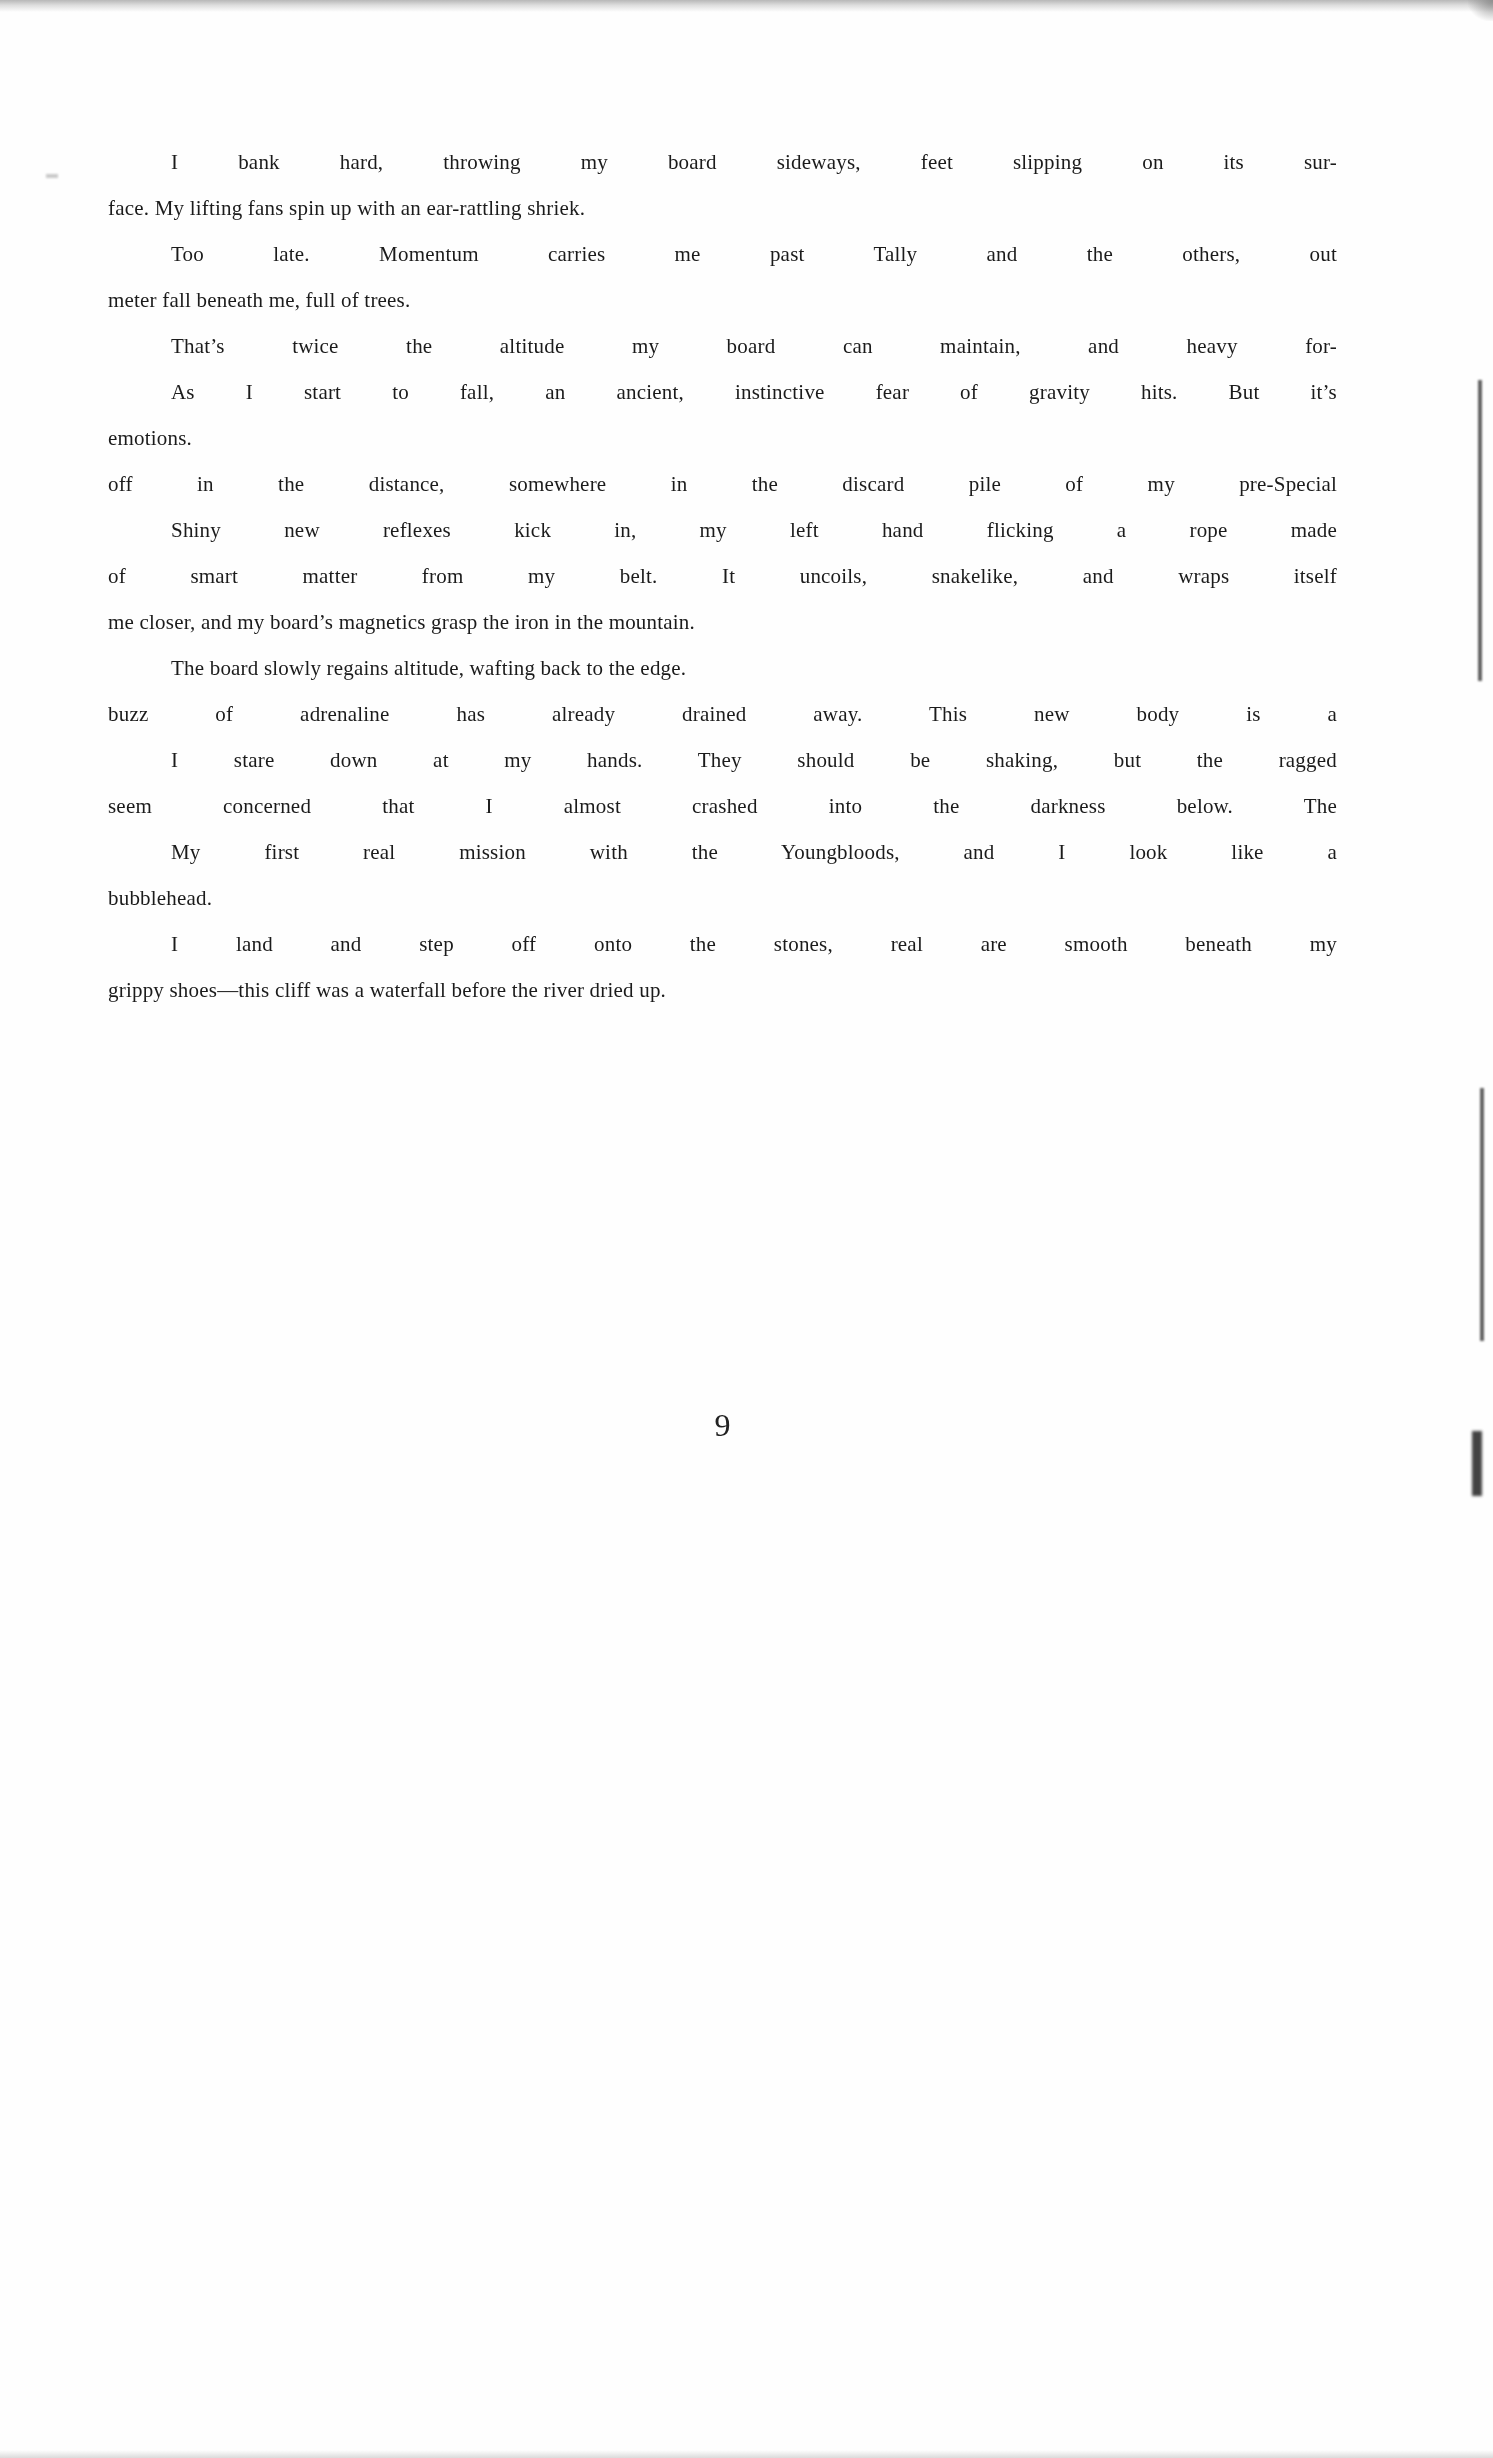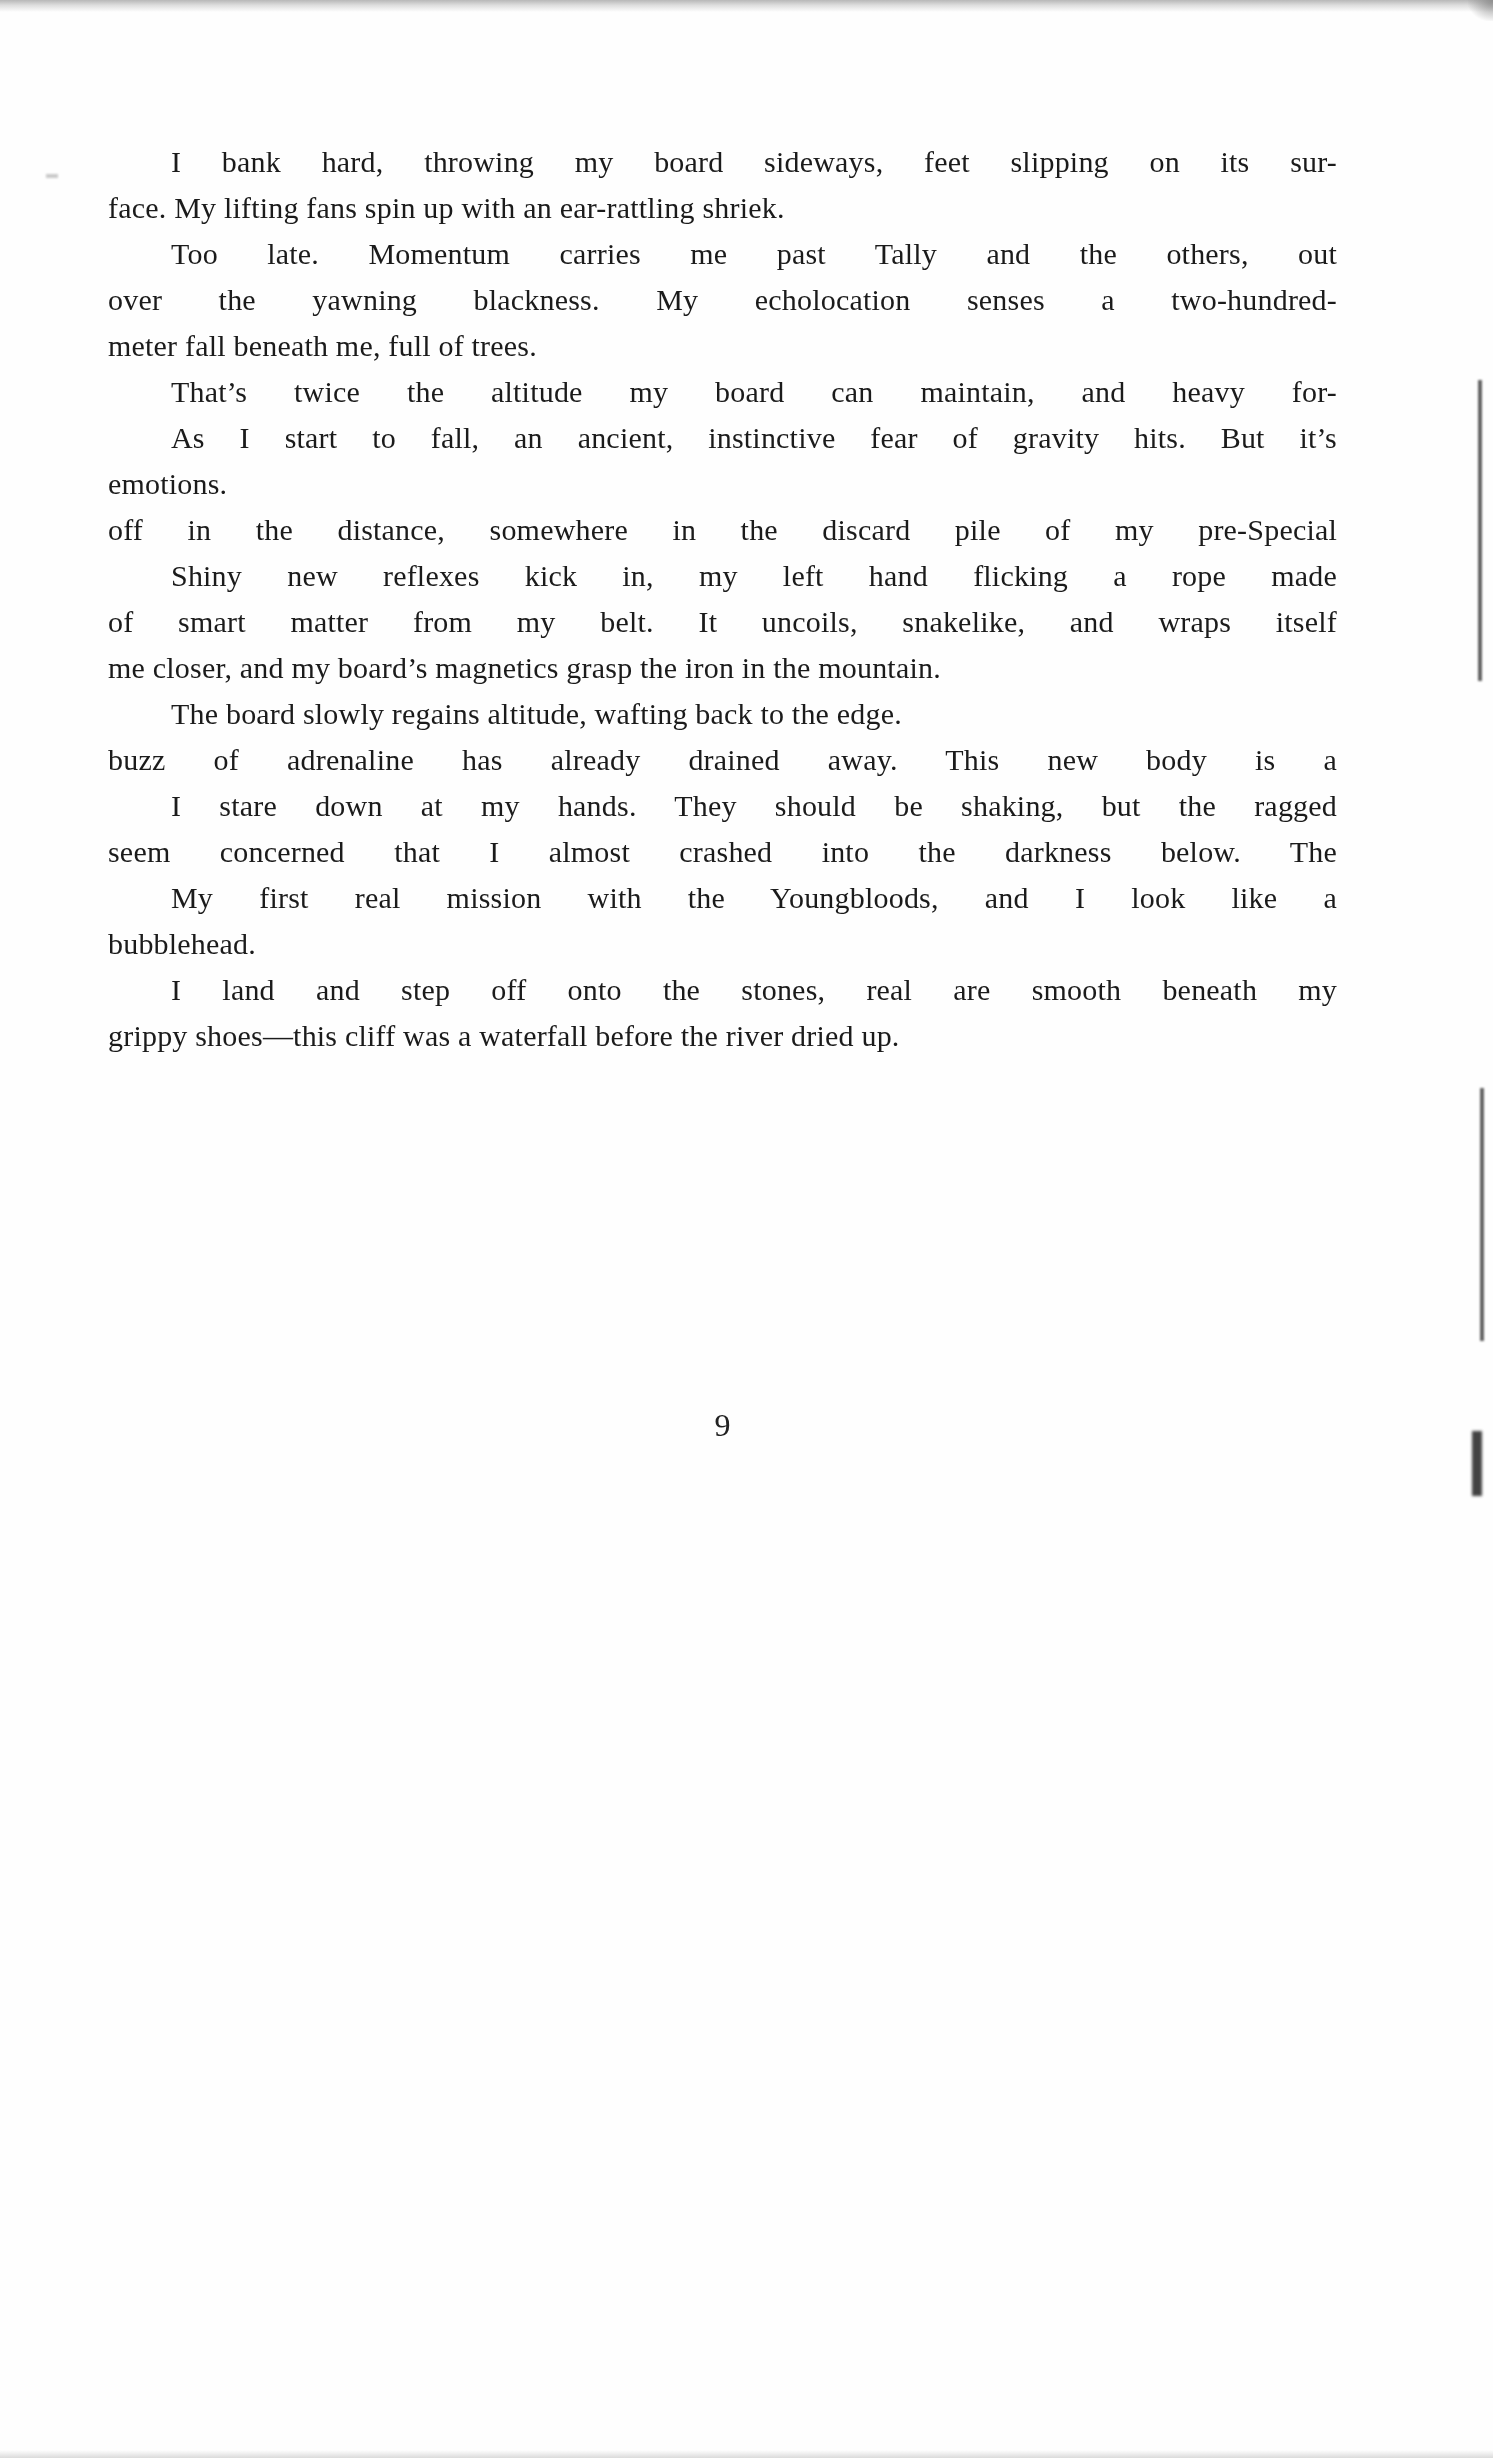--- a/index.html
+++ b/index.html
@@ -20,21 +20,21 @@
     inset: 0;
     background: #fefefe;
   }
   .text-block {
     position: absolute;
     left: 108px;
     top: 139px;
     width: 1229px;
   }
   .line {
-    font-size: 30px;
+    font-size: 21px;
     line-height: 46px;
     text-align: justify;
     text-align-last: justify;
     letter-spacing: 0.2px;
   }
   .line.ind {
     text-indent: 63px;
   }
   .line.last {
     text-align-last: left;
@@ -103,21 +103,20 @@
 </style>
 </head>
 <body>
 
 <div class="page-scan">
 
   <div class="text-block">
       <div class="line ind">I bank hard, throwing my board sideways, feet slipping on its sur-</div>
       <div class="line last">face. My lifting fans spin up with an ear-rattling shriek.</div>
       <div class="line ind">Too late. Momentum carries me past Tally and the others, out</div>
-      <div class="line">over the yawning blackness. My echolocation senses a two-hundred-</div>
       <div class="line last">meter fall beneath me, full of trees.</div>
       <div class="line ind">That’s twice the altitude my board can maintain, and heavy for-</div>
       <div class="line ind">As I start to fall, an ancient, instinctive fear of gravity hits. But it’s</div>
       <div class="line last">emotions.</div>
       <div class="line">off in the distance, somewhere in the discard pile of my pre-Special</div>
       <div class="line ind">Shiny new reflexes kick in, my left hand flicking a rope made</div>
       <div class="line">of smart matter from my belt. It uncoils, snakelike, and wraps itself</div>
       <div class="line last">me closer, and my board’s magnetics grasp the iron in the mountain.</div>
       <div class="line ind last">The board slowly regains altitude, wafting back to the edge.</div>
       <div class="line">buzz of adrenaline has already drained away. This new body is a</div>

